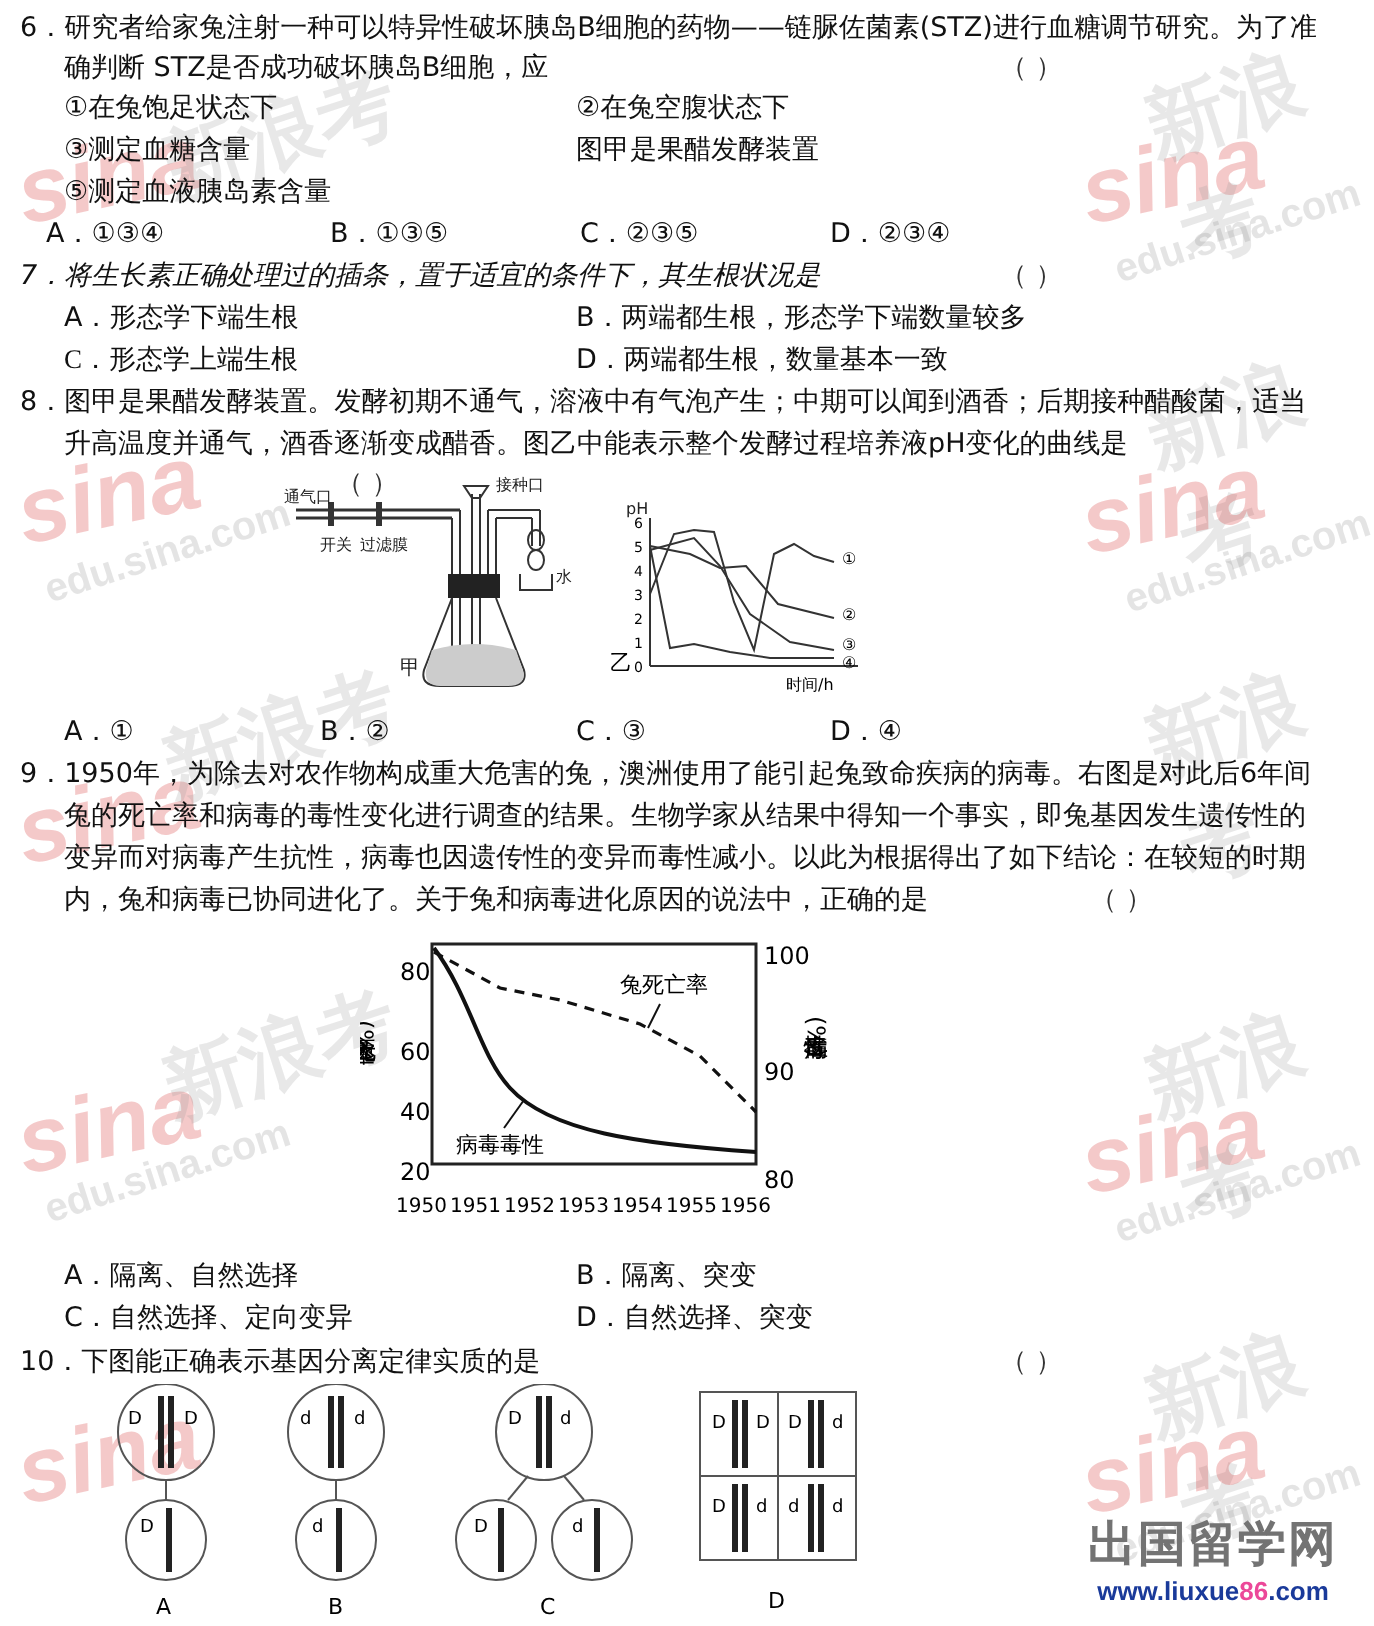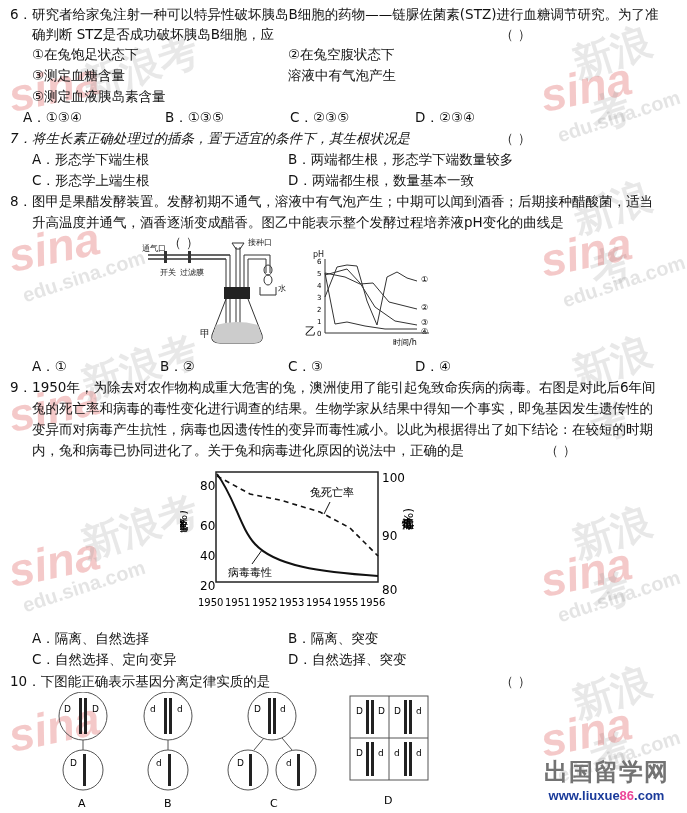--- a/index.html
+++ b/index.html
@@ -45,34 +45,34 @@
 <div class="wm wm-sina" style="left:540px;top:705px;">sina</div>
 <div class="wm wm-url" style="left:555px;top:745px;">edu.sina.com</div>
 
 <div>
   <div class="line" style="top:4px;left:10px;">6．研究者给家兔注射一种可以特异性破坏胰岛B细胞的药物——链脲佐菌素(STZ)进行血糖调节研究。为了准</div>
   <div class="line" style="top:24px;left:32px;">确判断 STZ是否成功破坏胰岛B细胞，应</div>
   <div class="opt paren" style="top:24px;left:500px;">（    ）</div>
   <div class="opt" style="top:44px;left:32px;">①在兔饱足状态下</div>
   <div class="opt" style="top:44px;left:288px;">②在兔空腹状态下</div>
   <div class="opt" style="top:65px;left:32px;text-align:right;">③测定血糖含量</div>
-  <div class="opt" style="top:65px;left:288px;">溶液中有气泡产生</div>
+  <div class="opt" style="top:65px;left:288px;">图甲是果醋发酵装置</div>
   <div class="opt" style="top:86px;left:32px;">⑤测定血液胰岛素含量</div>
   <div class="opt" style="top:107px;left:23px;">A．①③④</div>
   <div class="opt" style="top:107px;left:165px;">B．①③⑤</div>
   <div class="opt" style="top:107px;left:290px;">C．②③⑤</div>
   <div class="opt" style="top:107px;left:415px;">D．②③④</div>
 </div>
 
 <div>
   <div class="line" style="top:128px;left:10px;font-style:italic;">7．将生长素正确处理过的插条，置于适宜的条件下，其生根状况是</div>
   <div class="opt paren" style="top:128px;left:500px;">（    ）</div>
   <div class="opt" style="top:149px;left:32px;">A．形态学下端生根</div>
   <div class="opt" style="top:149px;left:288px;">B．两端都生根，形态学下端数量较多</div>
-  <div class="opt" style="top:170px;left:32px;">C．形态学上端生根</div>
+  <div class="opt" style="top:170px;left:32px;font-family:Liberation Serif, serif;">C．形态学上端生根</div>
   <div class="opt" style="top:170px;left:288px;">D．两端都生根，数量基本一致</div>
 </div>
 
 <div>
   <div class="line" style="top:191px;left:10px;">8．图甲是果醋发酵装置。发酵初期不通气，溶液中有气泡产生；中期可以闻到酒香；后期接种醋酸菌，适当</div>
   <div class="line" style="top:212px;left:32px;">升高温度并通气，酒香逐渐变成醋香。图乙中能表示整个发酵过程培养液pH变化的曲线是</div>
   <div class="opt paren" style="top:232px;left:168px;">（    ）</div>
 
   <svg class="fig" style="left:140px;top:235px;" width="160" height="115">
     <line x1="8" y1="20" x2="90" y2="20" stroke="#333" stroke-width="1.5"></line>

